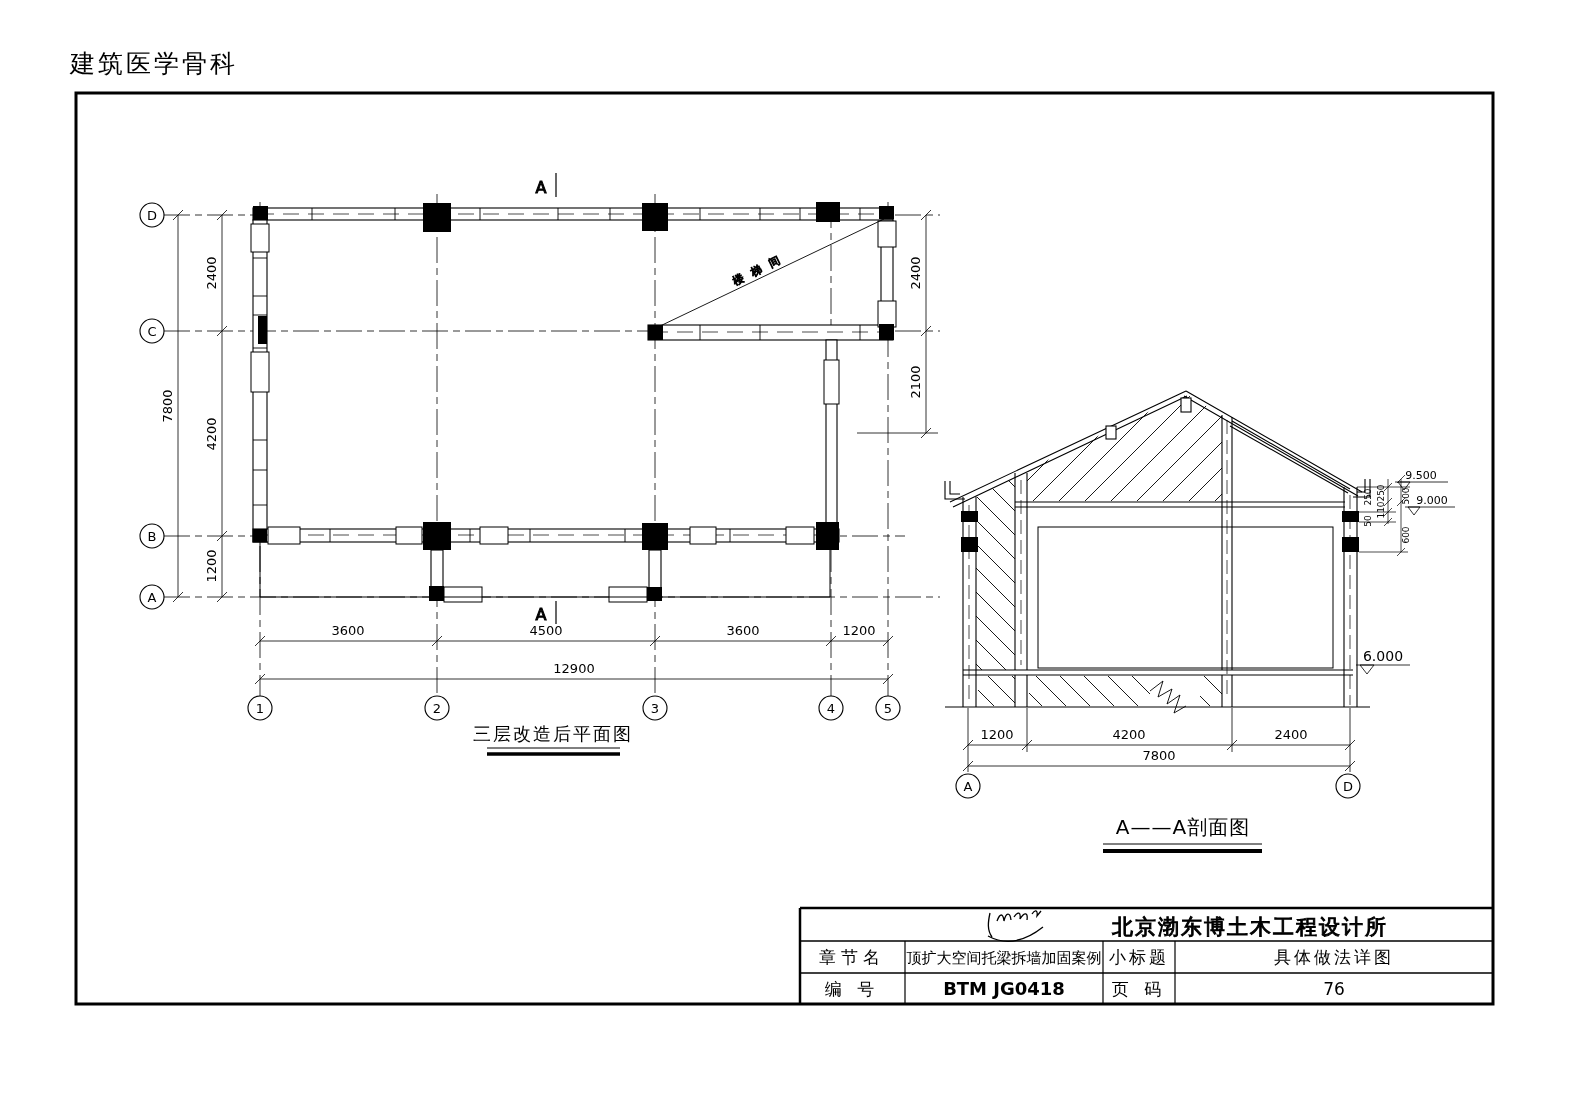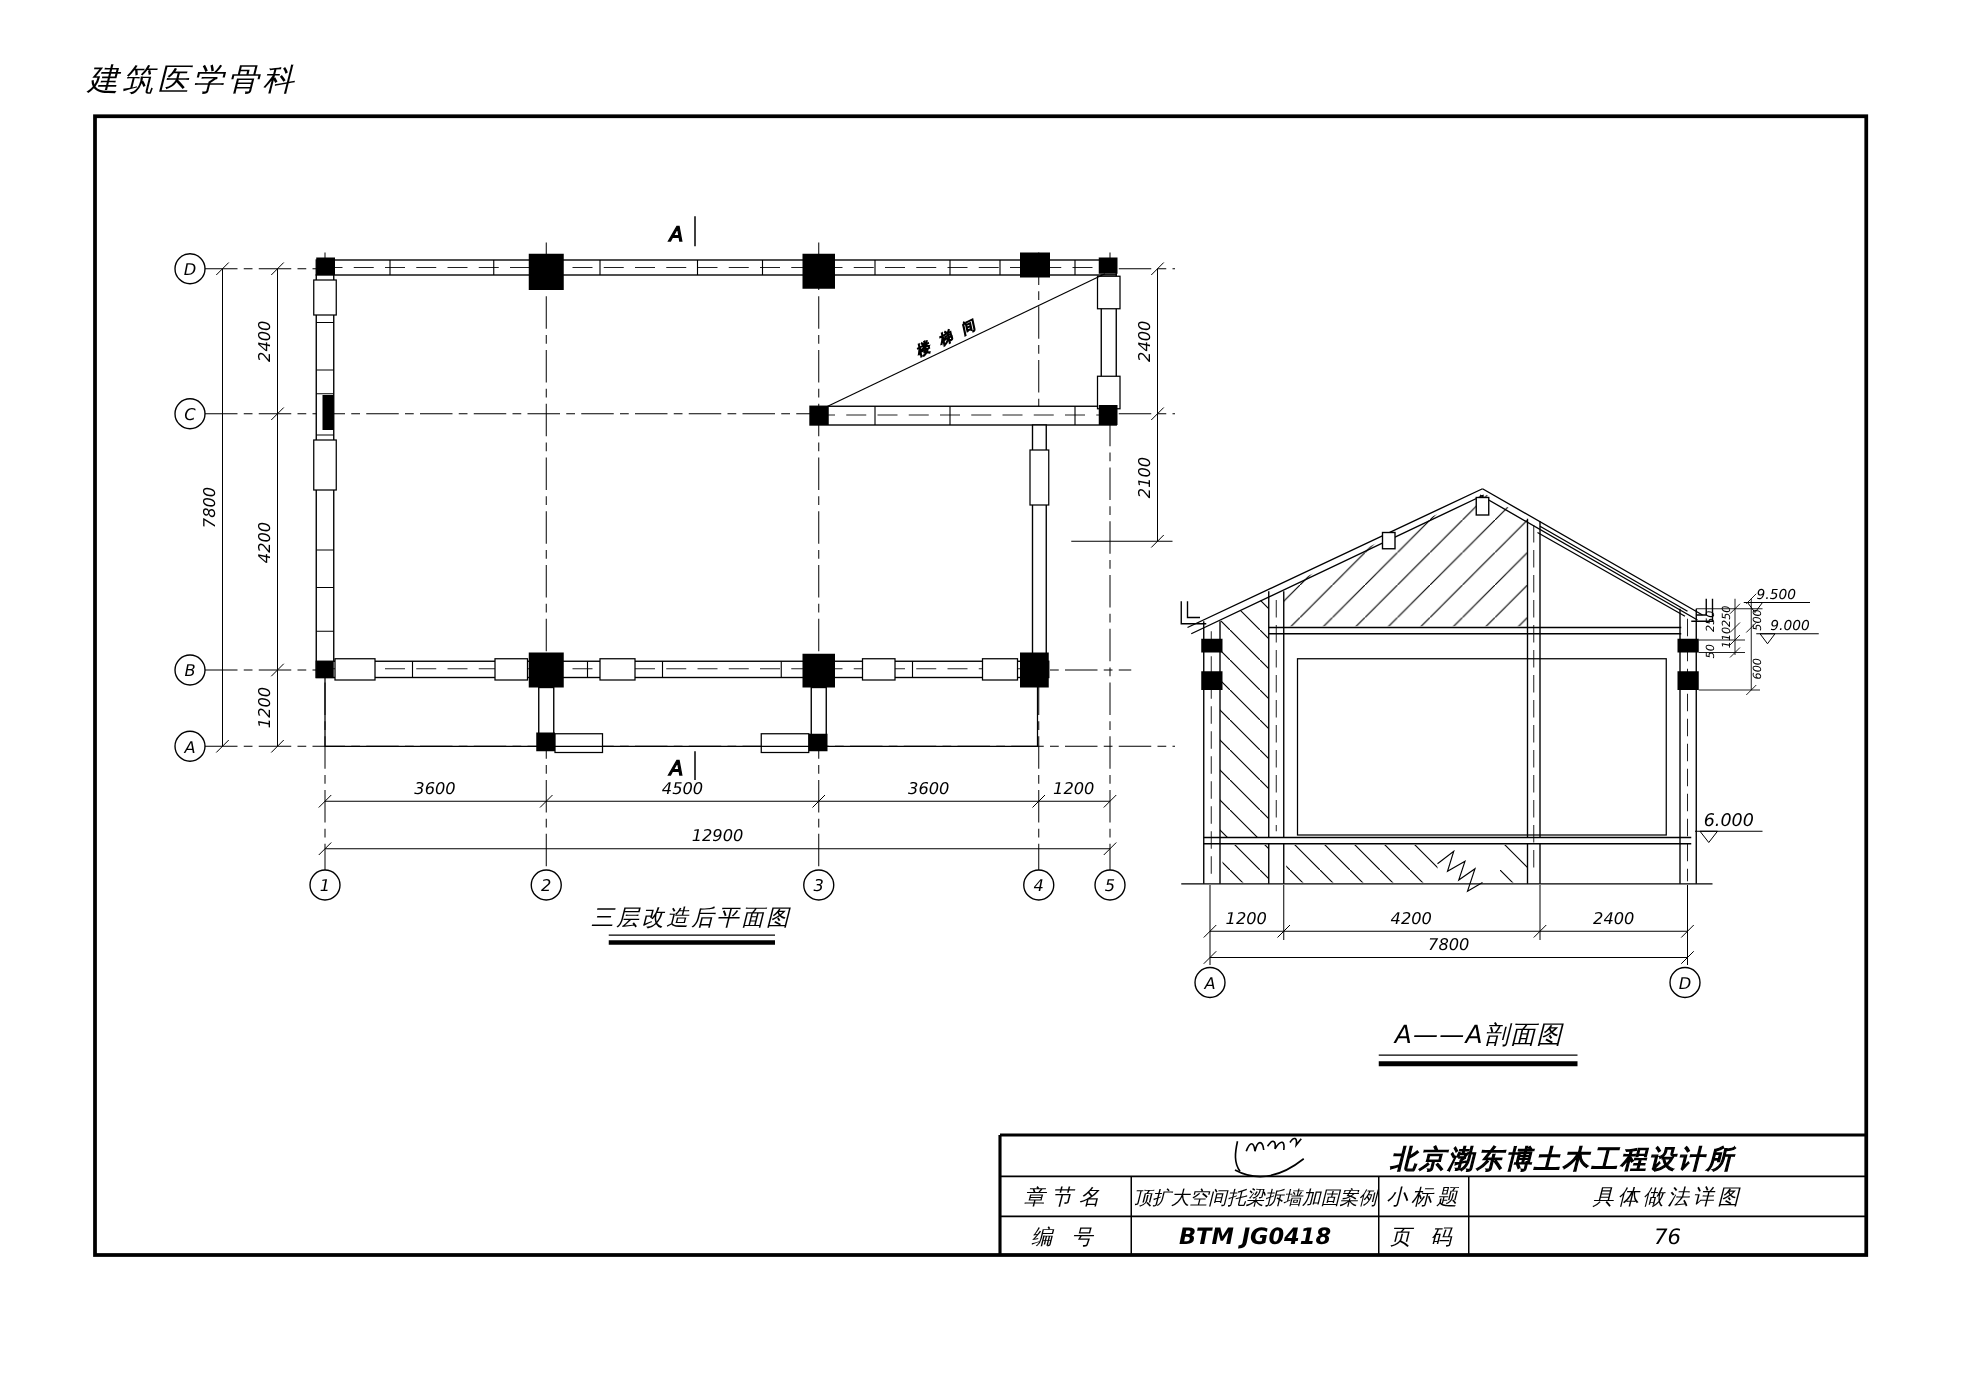--- a/index.html
+++ b/index.html
@@ -1,17 +1,17 @@
 <!DOCTYPE html>
 <html><head>
 <meta charset="utf-8">
 <style>
   html,body{margin:0;padding:0;background:#ffffff;}
   #sheet{position:relative;width:1571px;height:1062px;background:#ffffff;
-         font-family:"DejaVu Sans", sans-serif;font-style:italic;}
+         font-family:"DejaVu Sans", sans-serif;}
   svg text{fill:#000;}
 </style>
 </head>
 <body>
 
 <div id="sheet">
 <svg width="1571" height="1098" viewBox="0 0 1571 1098">
   <defs>
     <pattern id="hatchF" width="26" height="26" patternUnits="userSpaceOnUse">
       <path d="M0,26 L26,0" stroke="#000" stroke-width="0.9"></path>

